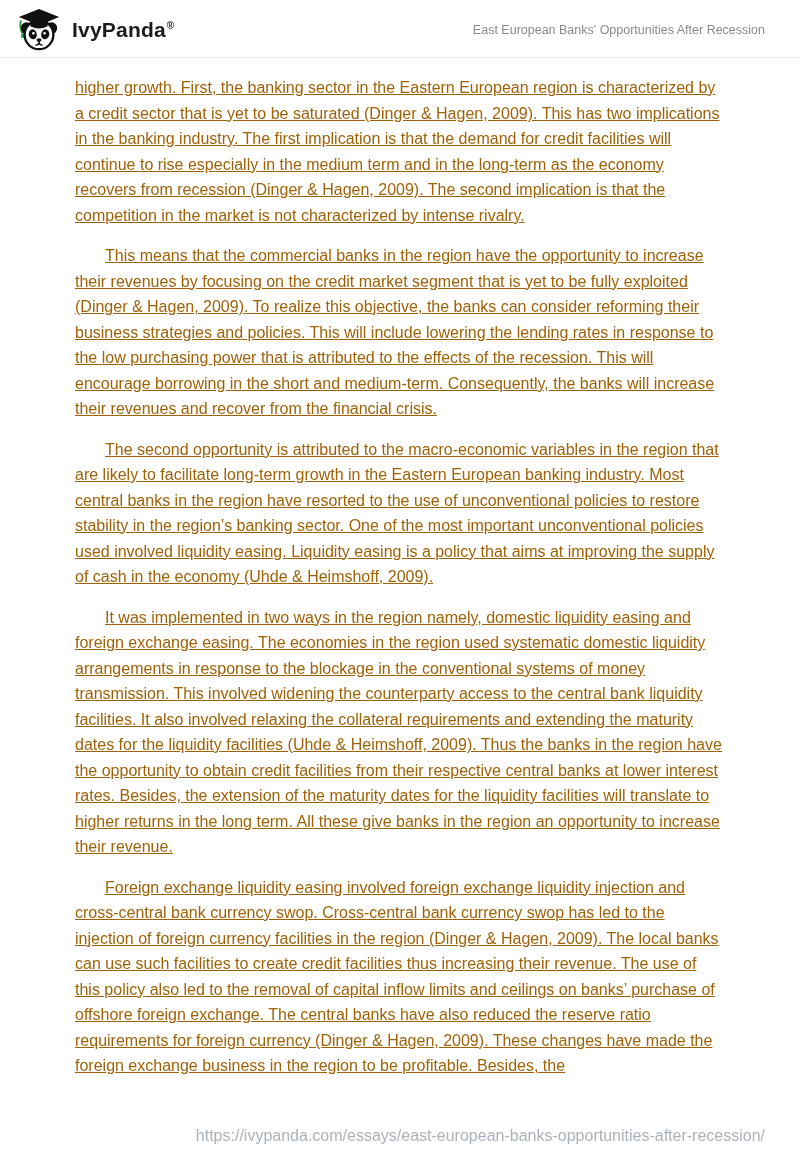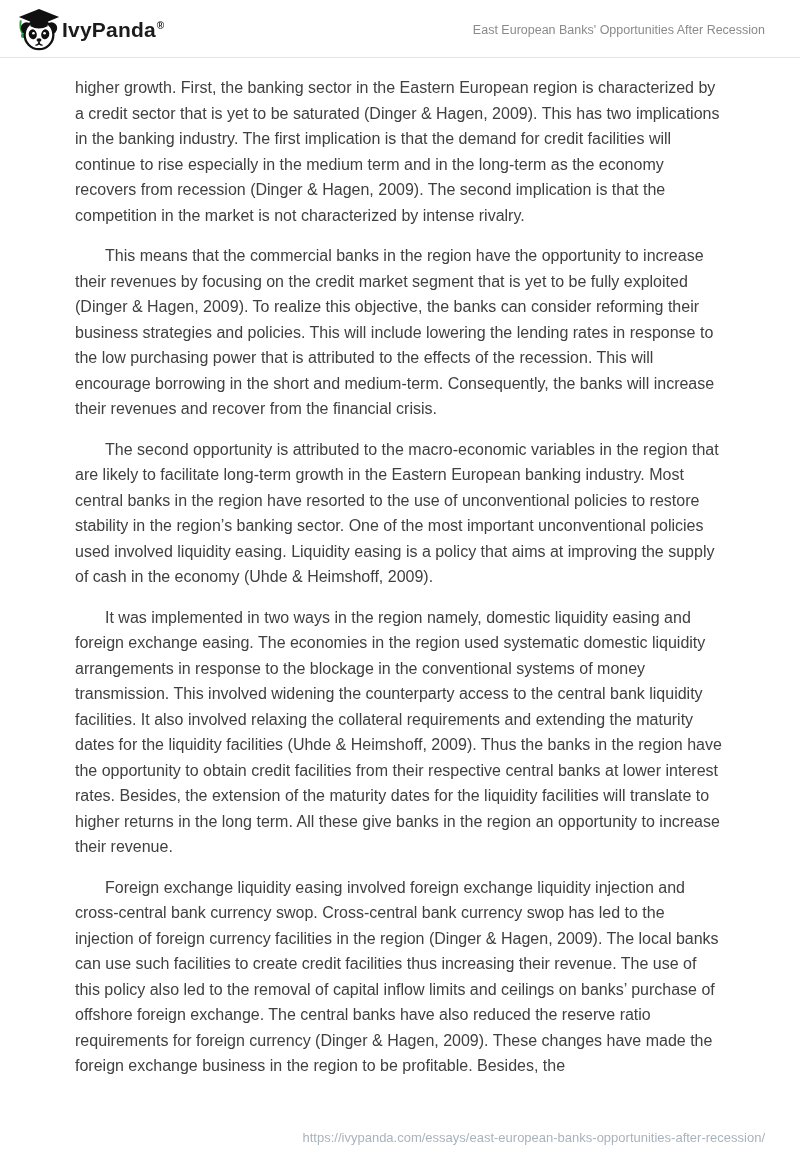--- a/index.html
+++ b/index.html
@@ -20,20 +20,21 @@
   .header {
     display: flex;
     align-items: center;
     justify-content: space-between;
     padding: 9px 35px 7px 16px;
     height: 57px;
   }
   .brand {
     display: flex;
     align-items: center;
+    gap: 10px;
   }
   .logo {
     width: 46px;
     height: 46px;
     display: inline-block;
     flex: 0 0 auto;
   }
   .brand-name {
     font-size: 21px;
     font-weight: bold;
@@ -56,31 +57,32 @@
     border-bottom: 1px solid #e4e4e4;
     margin: 0 0;
     width: 100%;
   }
   .content {
     padding: 17px 78px 0 75px;
   }
   .para {
     font-size: 16px;
     line-height: 25.5px;
-    color: #404040;
+    color: #a16207;
     margin-bottom: 15px;
+    text-decoration: underline;
   }
   .para.indent {
     text-indent: 30px;
   }
   .footer {
     position: absolute;
     bottom: 15px;
     right: 35px;
-    font-size: 13px;
+    font-size: 16px;
     color: #a9b3bc;
   }
 </style>
 </head>
 <body>
 
 <div class="page">
 
   <header class="header">
     <div class="brand">

